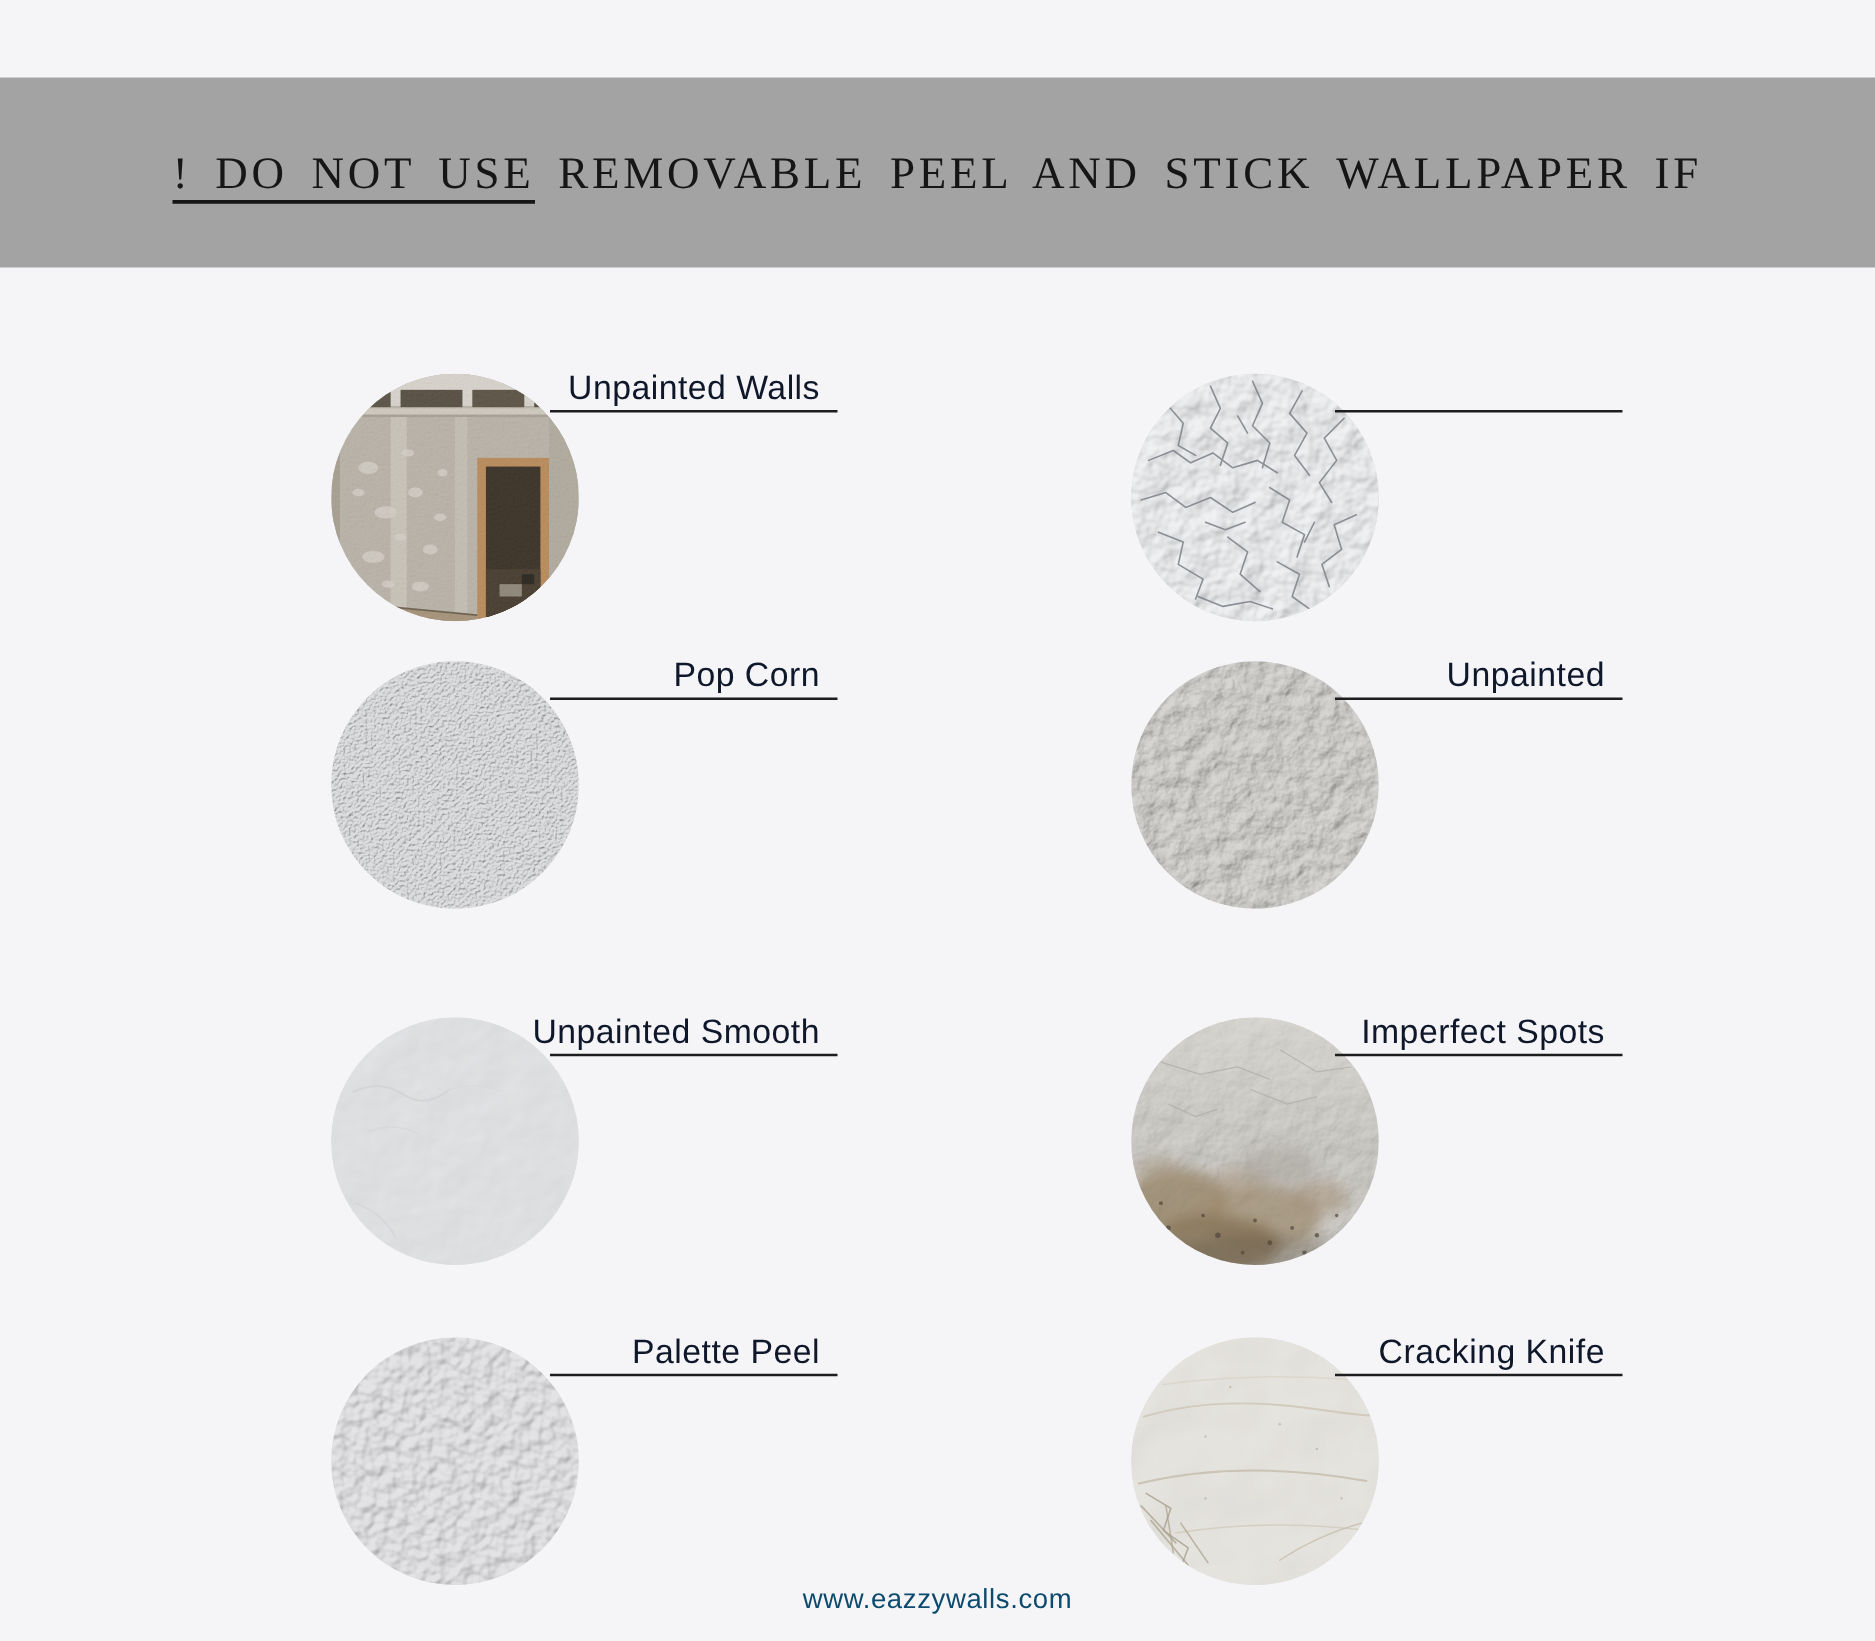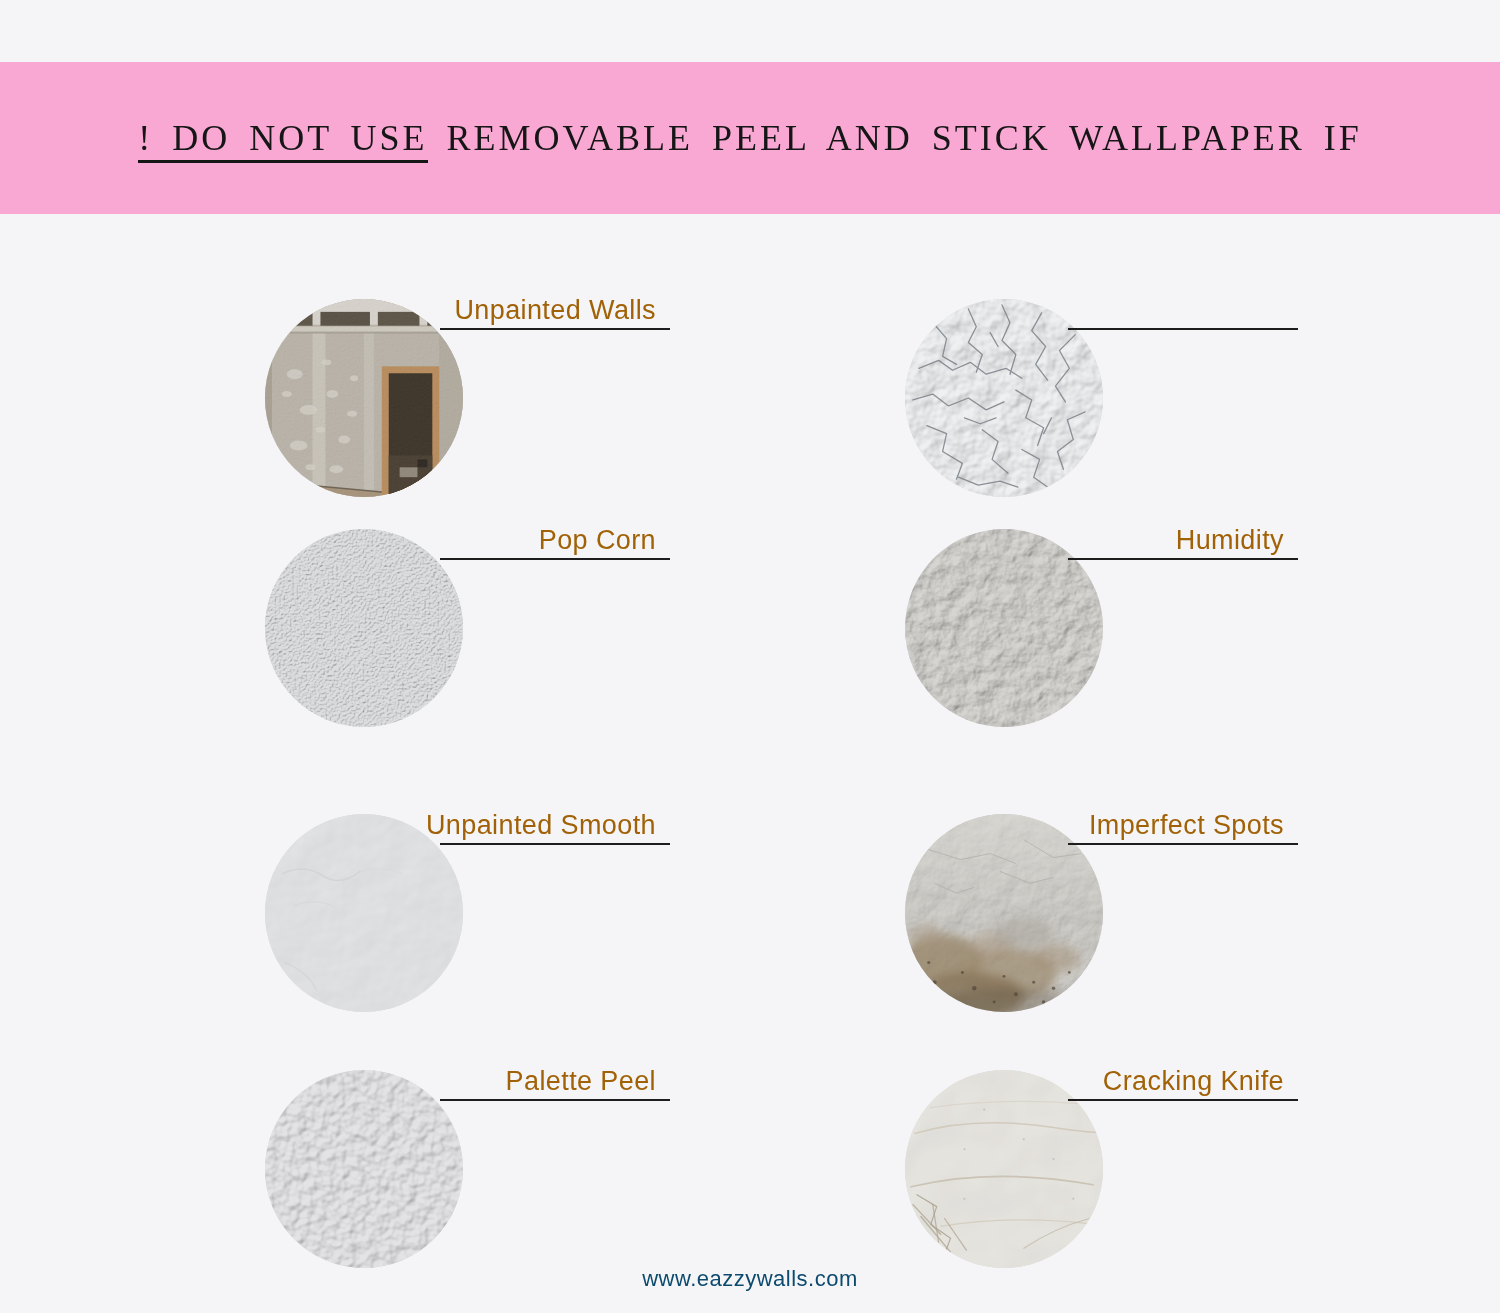--- a/index.html
+++ b/index.html
@@ -3,40 +3,40 @@
 <meta charset="utf-8">
 <style>
   html,body{margin:0;padding:0;background:#e9e9ec;}
   #page{
     position:relative;width:1500px;height:1313px;background:#f5f5f7;
     font-family:"Liberation Sans",sans-serif;overflow:hidden;
   }
   
   .banner{
     position:absolute;left:0;top:62px;width:1500px;height:152px;
-    background:#f9a8d4;display:flex;align-items:center;justify-content:center;
+    background:#a3a3a3;display:flex;align-items:center;justify-content:center;
   }
   .banner-text{
     font-family:"Liberation Serif",serif;font-size:36px;letter-spacing:3px;
     word-spacing:7px;color:#161616;text-align:center;line-height:59px;
   }
   .warn-u{border-bottom:3px solid #161616;padding-bottom:2px;}
   
   .cell{position:absolute;width:405px;height:232px;}
   .c1{left:265px}.c2{left:893px}
   .r1{top:297px}.r2{top:527px}.r3{top:812px}.r4{top:1068px}
   .circle{
     position:absolute;left:0;top:2px;width:198px;height:198px;
     border-radius:50%;overflow:hidden;background:#dcdcde;
   }
   .c2 .circle{left:12px}
   .circle svg{display:block;width:100%;height:100%;}
   .label{
     position:absolute;top:-2px;right:0;left:0;text-align:right;padding-right:14px;
-    font-size:27px;line-height:31px;color:#a16207;letter-spacing:.4px;
+    font-size:27px;line-height:31px;color:#0f172a;letter-spacing:.4px;
   }
   .rule{position:absolute;top:31px;right:0;width:230px;height:2px;background:#1d1d1d;}
   
   .site{
     position:absolute;left:0;top:1266px;width:1500px;text-align:center;
     font-size:22px;color:#0c4a6e;letter-spacing:.5px;
   }
 </style>
 </head>
 <body>
@@ -170,21 +170,21 @@
               <feDistantLight azimuth="225" elevation="55"></feDistantLight>
             </feDiffuseLighting>
             <feFlood flood-color="#d6d5d1" result="b"></feFlood>
             <feBlend in="b" in2="lit" mode="multiply" result="m"></feBlend>
             <feComposite in="m" in2="SourceGraphic" operator="in"></feComposite>
           </filter>
         </defs>
         <rect width="200" height="200" filter="url(#tx-kd)"></rect>
       </svg>
     </div>
-    <div class="label">Humidity</div>
+    <div class="label">Unpainted</div>
     <div class="rule"></div>
   </div>
 
   <div class="cell c1 r3">
     <div class="circle">
       <svg viewBox="0 0 200 200" xmlns="http://www.w3.org/2000/svg">
         <defs>
           <filter id="tx-is" x="-6%" y="-6%" width="112%" height="112%">
             <feTurbulence type="fractalNoise" baseFrequency="0.03" numOctaves="3" seed="4" result="n"></feTurbulence>
             <feDiffuseLighting in="n" lighting-color="#ffffff" surfaceScale="0.9" diffuseConstant="1.03" result="lit">

